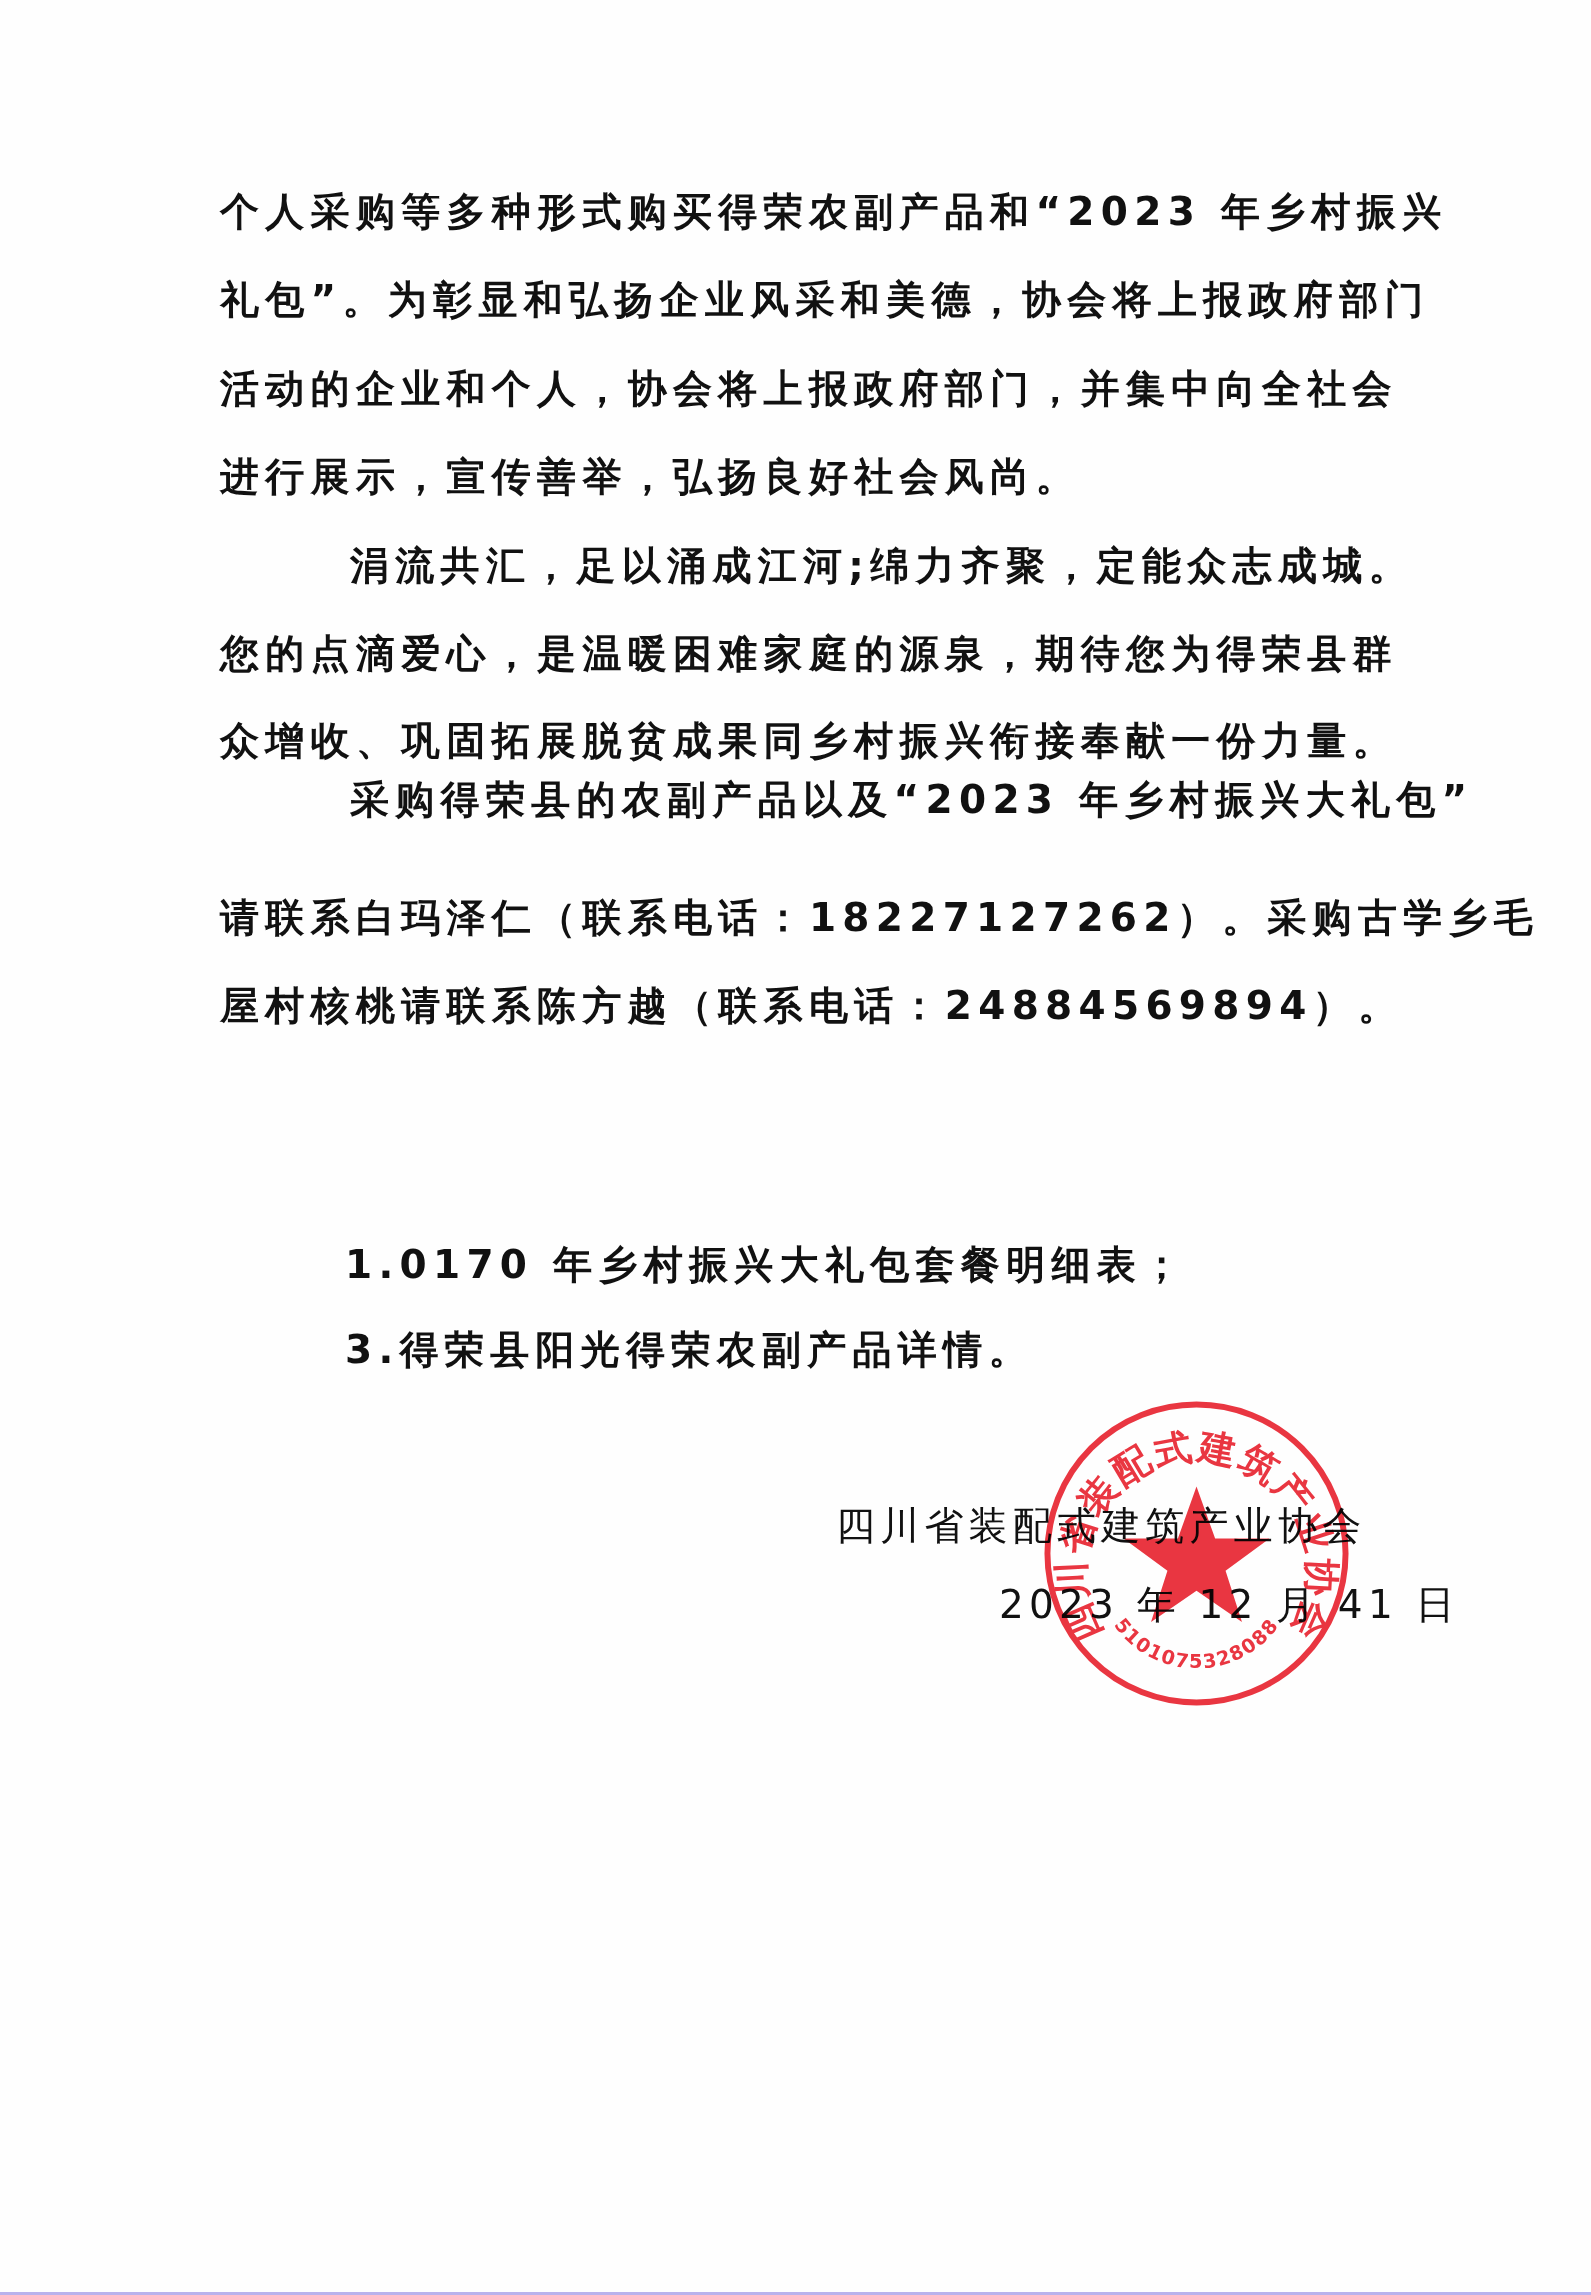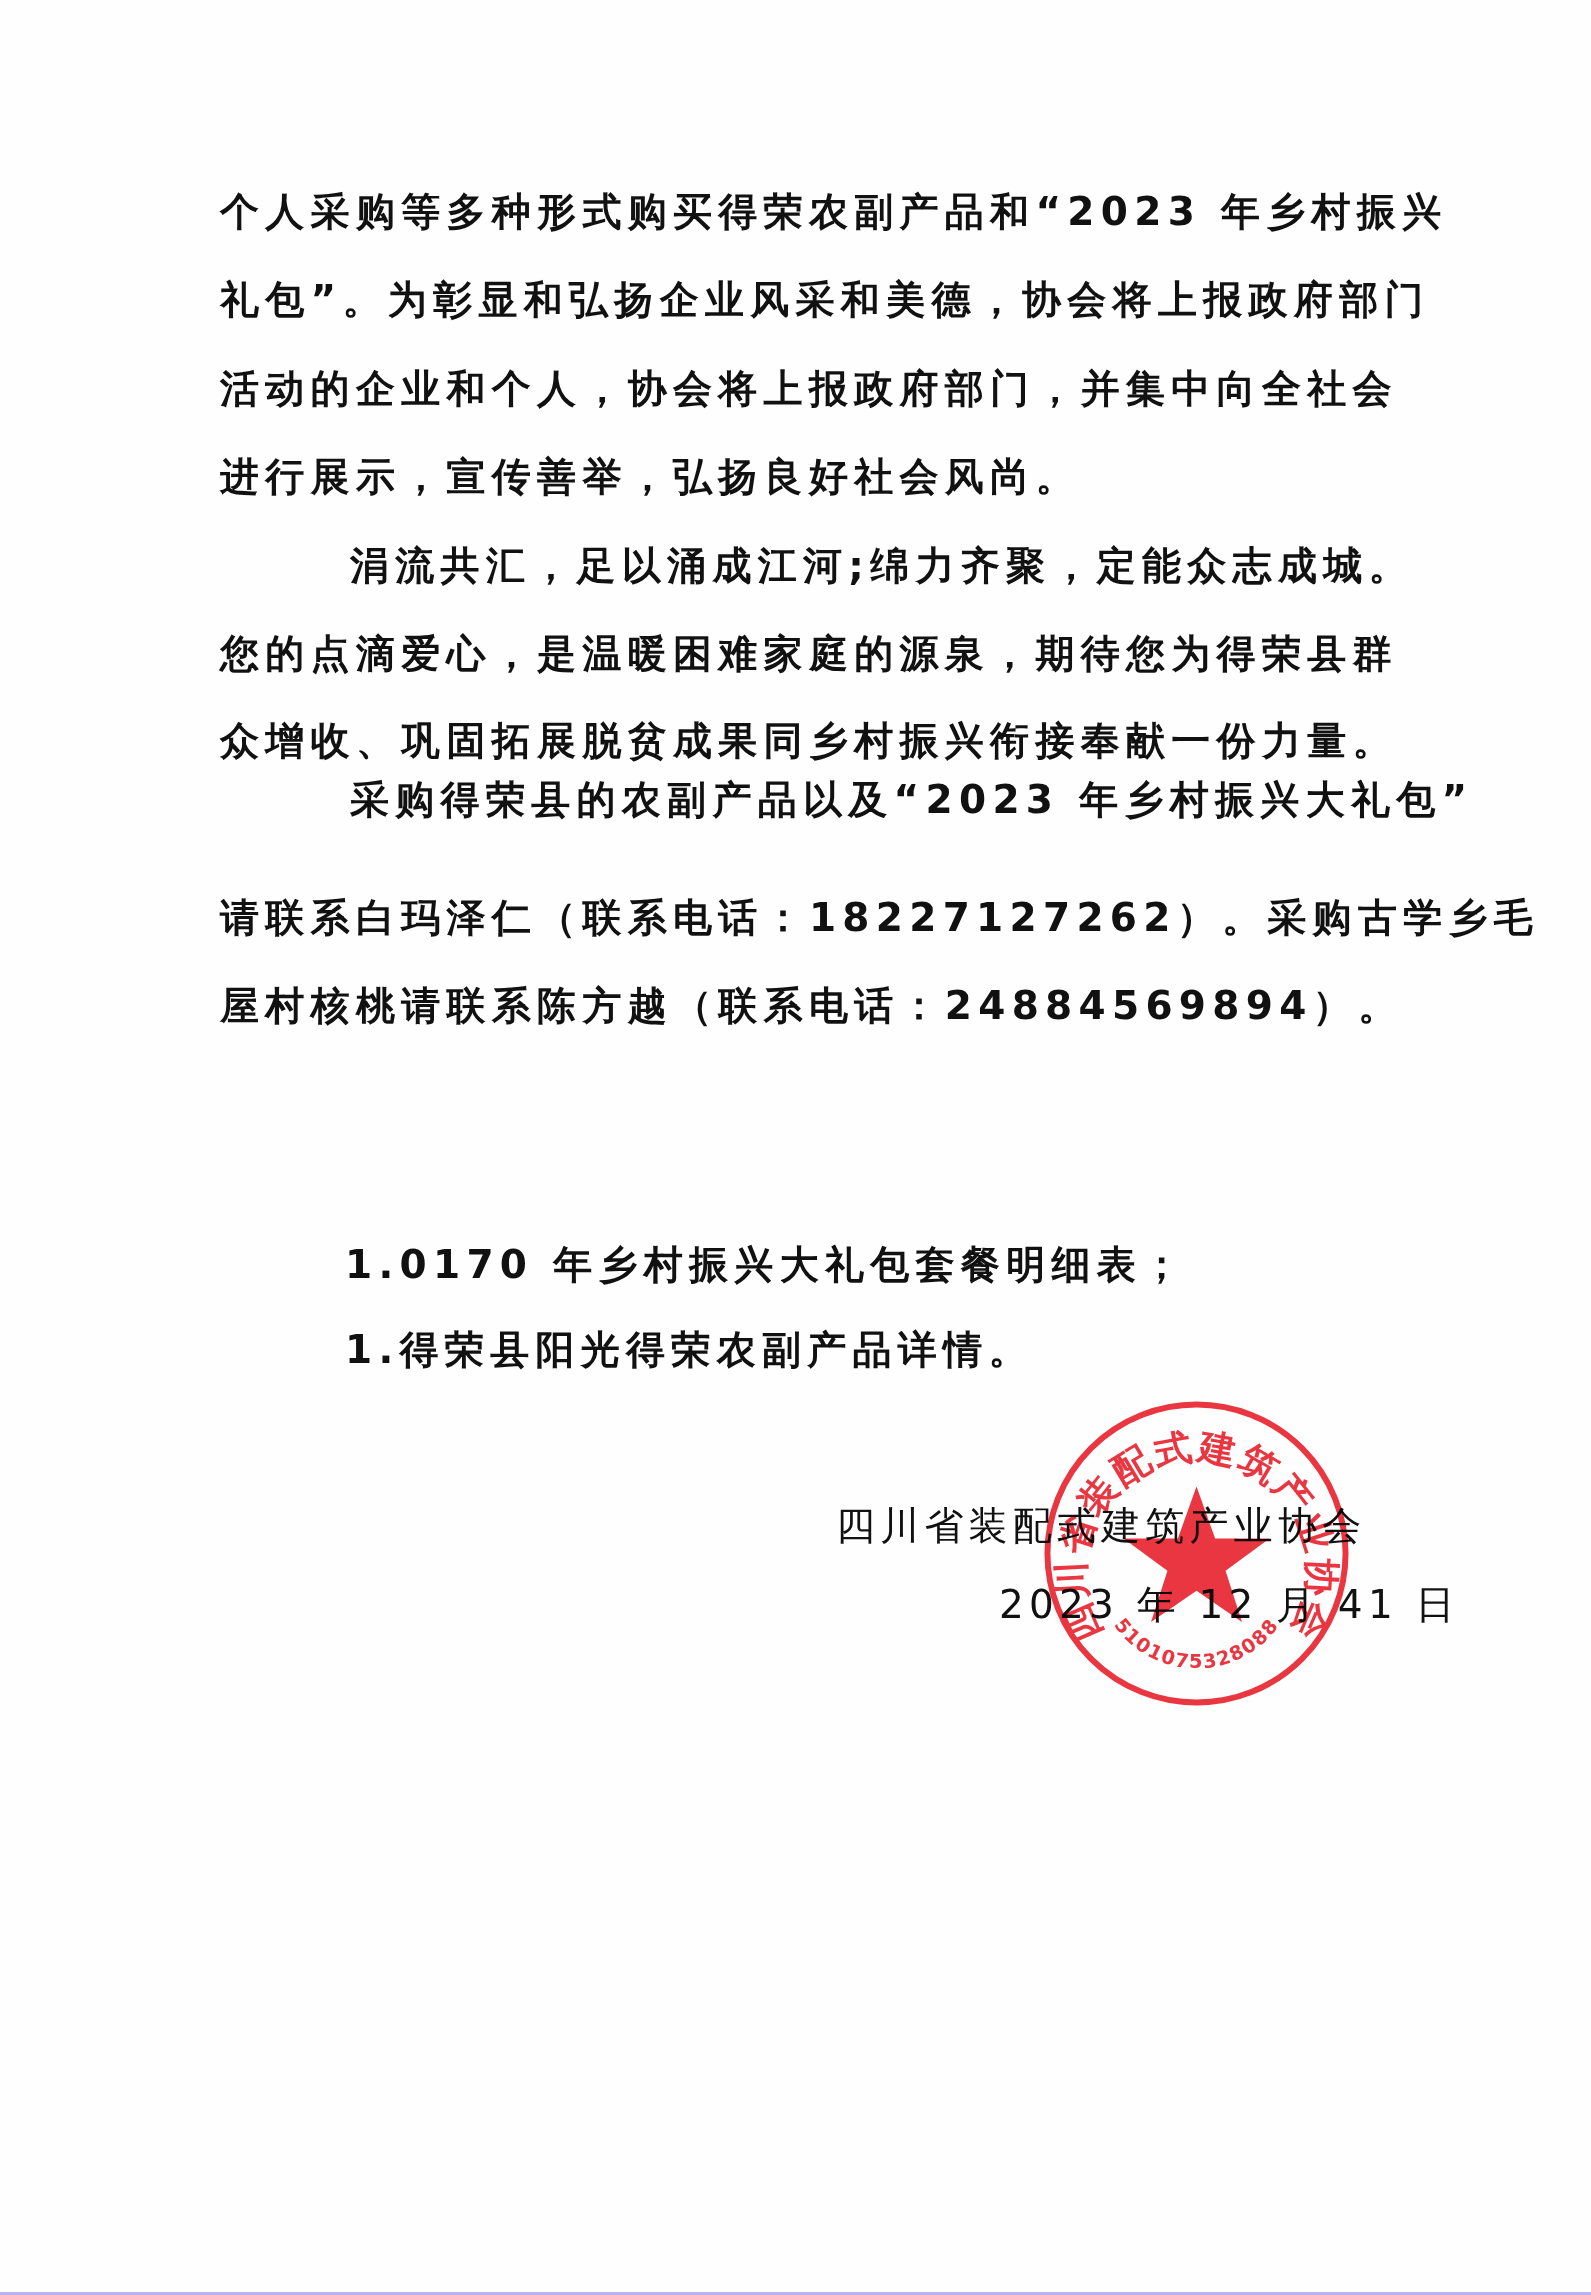--- a/index.html
+++ b/index.html
@@ -33,21 +33,21 @@
 
   <div class="line indent" style="top:540px">涓流共汇，足以涌成江河;绵力齐聚，定能众志成城。</div>
   <div class="line" style="top:628px">您的点滴爱心，是温暖困难家庭的源泉，期待您为得荣县群</div>
   <div class="line" style="top:715px">众增收、巩固拓展脱贫成果同乡村振兴衔接奉献一份力量。</div>
 
   <div class="line indent" style="top:774px">采购得荣县的农副产品以及“2023 年乡村振兴大礼包”</div>
   <div class="line" style="top:892px">请联系白玛泽仁（联系电话：18227127262）。采购古学乡毛</div>
   <div class="line" style="top:980px">屋村核桃请联系陈方越（联系电话：24884569894）。</div>
 
   <div class="line attach-sub" style="top:1239px">1.0170 年乡村振兴大礼包套餐明细表；</div>
-  <div class="line attach-sub" style="top:1324px">1.得荣县阳光得荣农副产品详情。</div>
+  <div class="line attach-sub" style="top:1324px">3.得荣县阳光得荣农副产品详情。</div>
 
   <div class="sign" style="left:836px; top:1500px">四川省装配式建筑产业协会</div>
   <div class="sign" style="left:999px; top:1579px">2023 年 12 月 41 日</div>
 
   <svg class="seal" viewBox="0 0 420 420">
     <defs>
       <path id="sealArc" d="M 75 300 A 150 150 0 1 1 345 300"></path>
       <path id="codeArc" d="M 95 300 A 135 135 0 0 0 325 300"></path>
     </defs>
     <circle cx="210" cy="210" r="200" fill="none" stroke="#e8202c" stroke-width="8"></circle>

